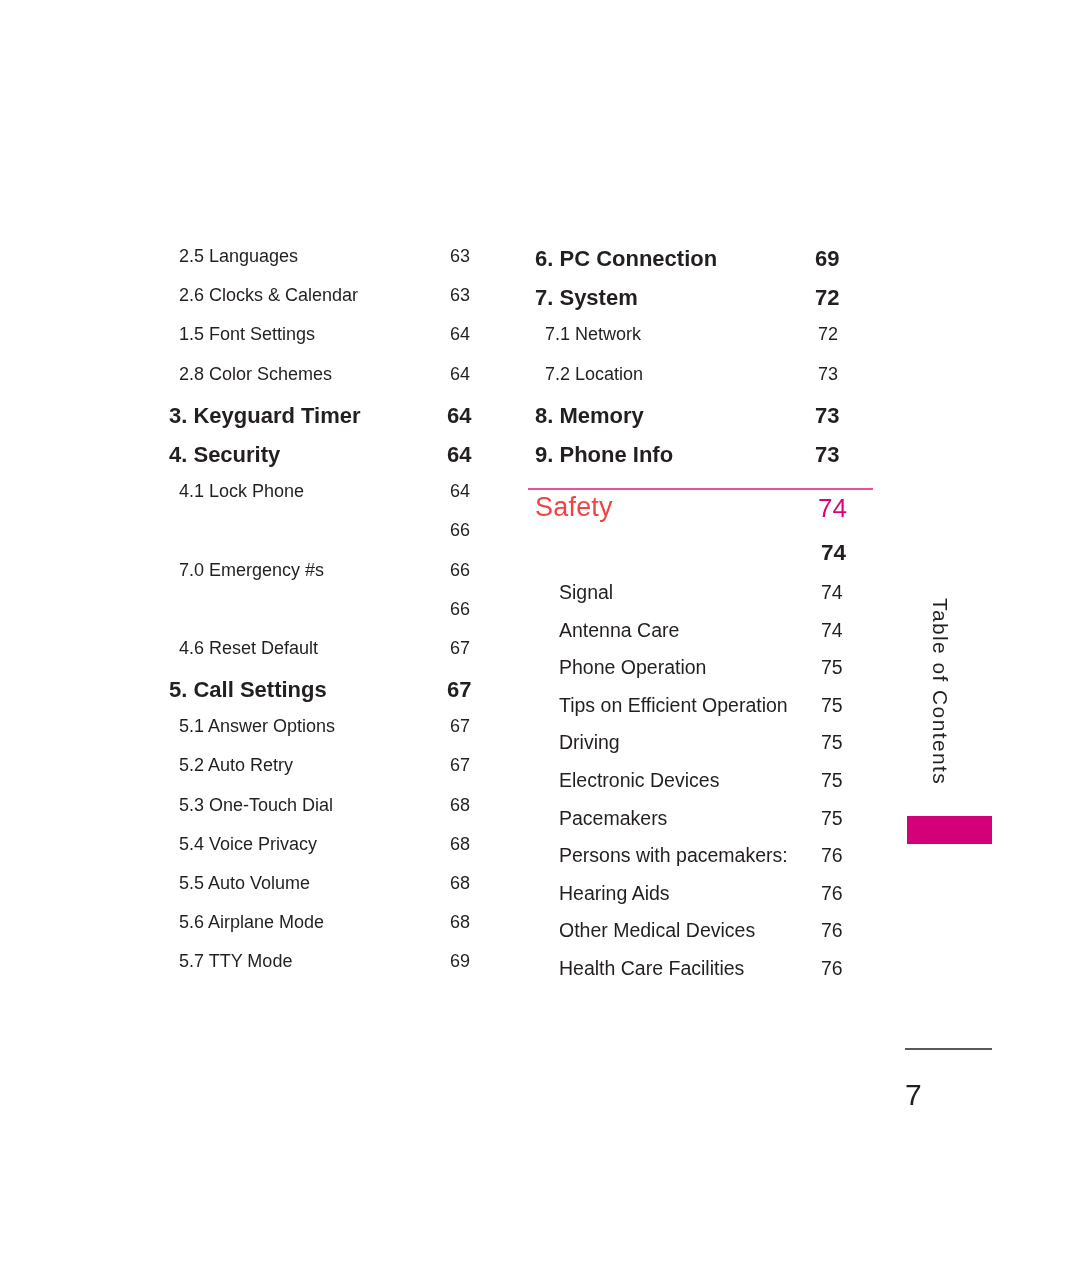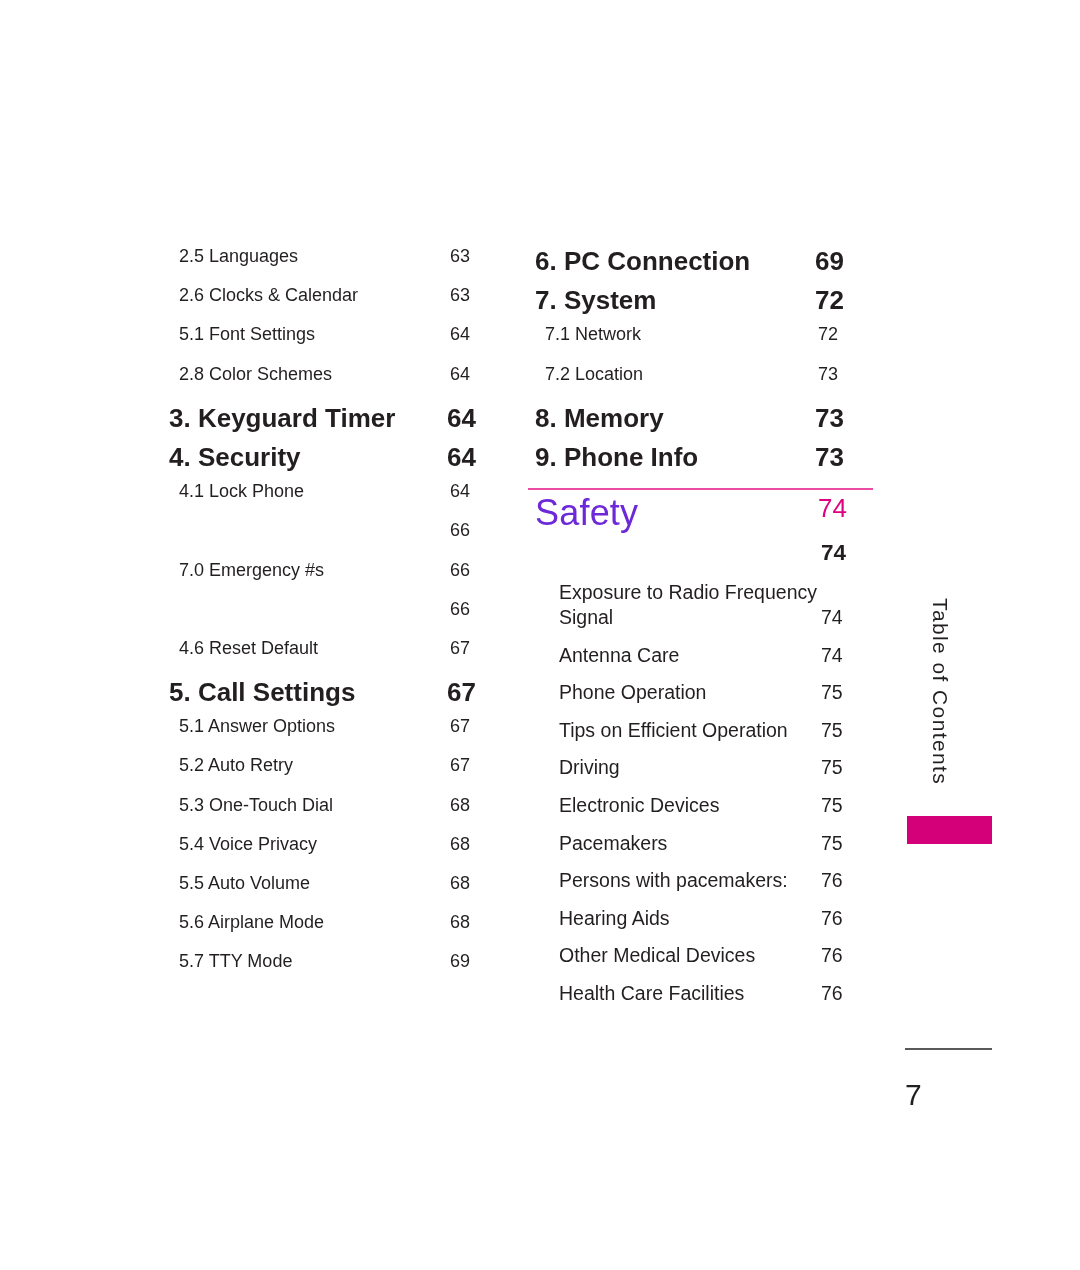--- a/index.html
+++ b/index.html
@@ -51,21 +51,21 @@
   
   .col-left .toc-row .num  { left: 288px; }
   .col-left .toc-row.lvl1 .num { left: 285px; }
   
   .col-right .toc-row .num { left: 290px; }
   .col-right .toc-row.lvl1 .num { left: 287px; }
 
   
   .lvl1 {            
     font-weight: bold;
-    font-size: 26px;
+    font-size: 22px;
     padding-left: 7px;
   }
   .lvl2 {            
     font-weight: normal;
     font-size: 18px;
     padding-left: 17px;
   }
   .lvl3 {            
     font-weight: normal;
     font-size: 19.5px;
@@ -87,23 +87,23 @@
     position: absolute;
     left: 528px;
     top: 492px;
     width: 345px;
     height: 44px;
   }
   .safety-head .label {
     position: absolute;
     left: 7px;
     top: 0;
-    font-size: 36px;
+    font-size: 27px;
     font-weight: normal;
-    color: #6d28d9;
+    color: #ef4444;
     letter-spacing: 0.2px;
   }
   .safety-head .num {
     position: absolute;
     left: 290px;
     top: 1px;
     font-size: 26px;
     color: #e0007f;
   }
 
@@ -177,21 +177,21 @@
   <div class="col col-left" id="left-col">
       <div class="toc-row lvl2">
         <span class="label">2.5 Languages</span>
         <span class="num">63</span>
       </div>
       <div class="toc-row lvl2">
         <span class="label">2.6 Clocks &amp; Calendar</span>
         <span class="num">63</span>
       </div>
       <div class="toc-row lvl2">
-        <span class="label">5.1 Font Settings</span>
+        <span class="label">1.5 Font Settings</span>
         <span class="num">64</span>
       </div>
       <div class="toc-row lvl2">
         <span class="label">2.8 Color Schemes</span>
         <span class="num">64</span>
       </div>
       <div class="toc-row lvl1">
         <span class="label">3. Keyguard Timer</span>
         <span class="num">64</span>
       </div>
@@ -285,24 +285,20 @@
     <span class="num">74</span>
   </div>
 
   <div class="safety-sub">
     <div class="toc-row lvl1b">
       <span class="num">74</span>
     </div>
   </div>
 
   <div class="safety-list" id="safety-list">
-      <div class="toc-row lvl3 tight">
-        <span class="label">Exposure to Radio Frequency</span>
-        <span class="num"></span>
-      </div>
       <div class="toc-row lvl3">
         <span class="label">Signal</span>
         <span class="num">74</span>
       </div>
       <div class="toc-row lvl3">
         <span class="label">Antenna Care</span>
         <span class="num">74</span>
       </div>
       <div class="toc-row lvl3">
         <span class="label">Phone Operation</span>

